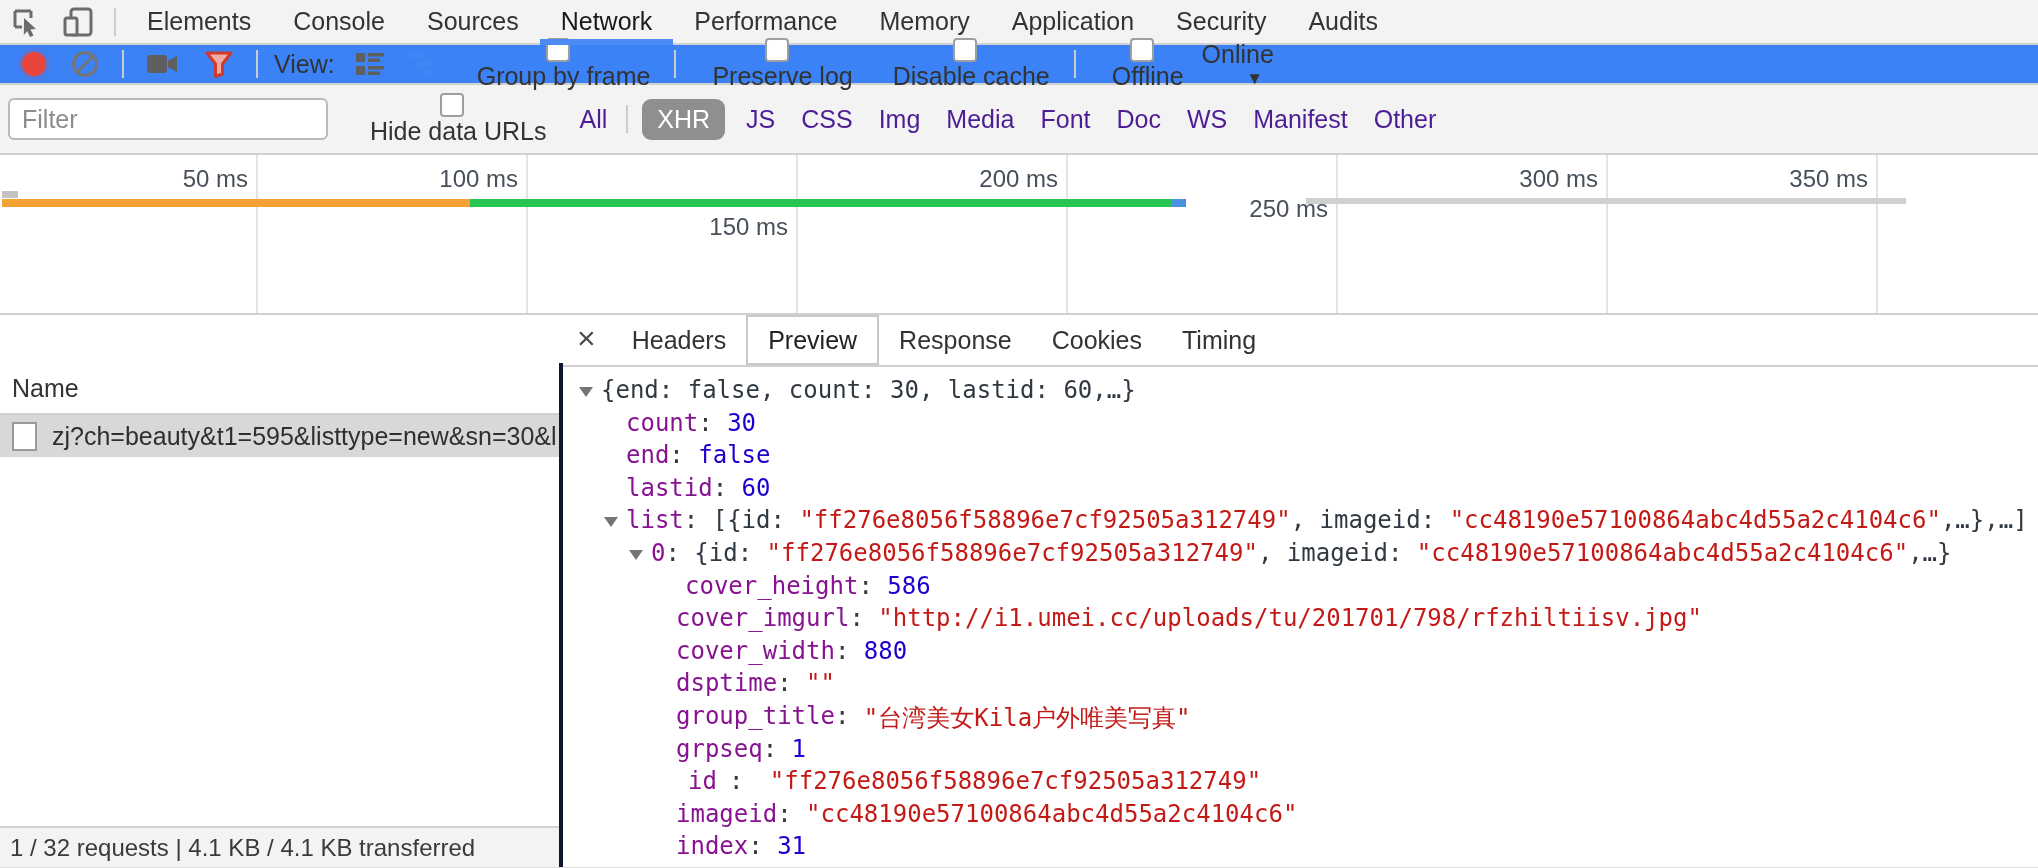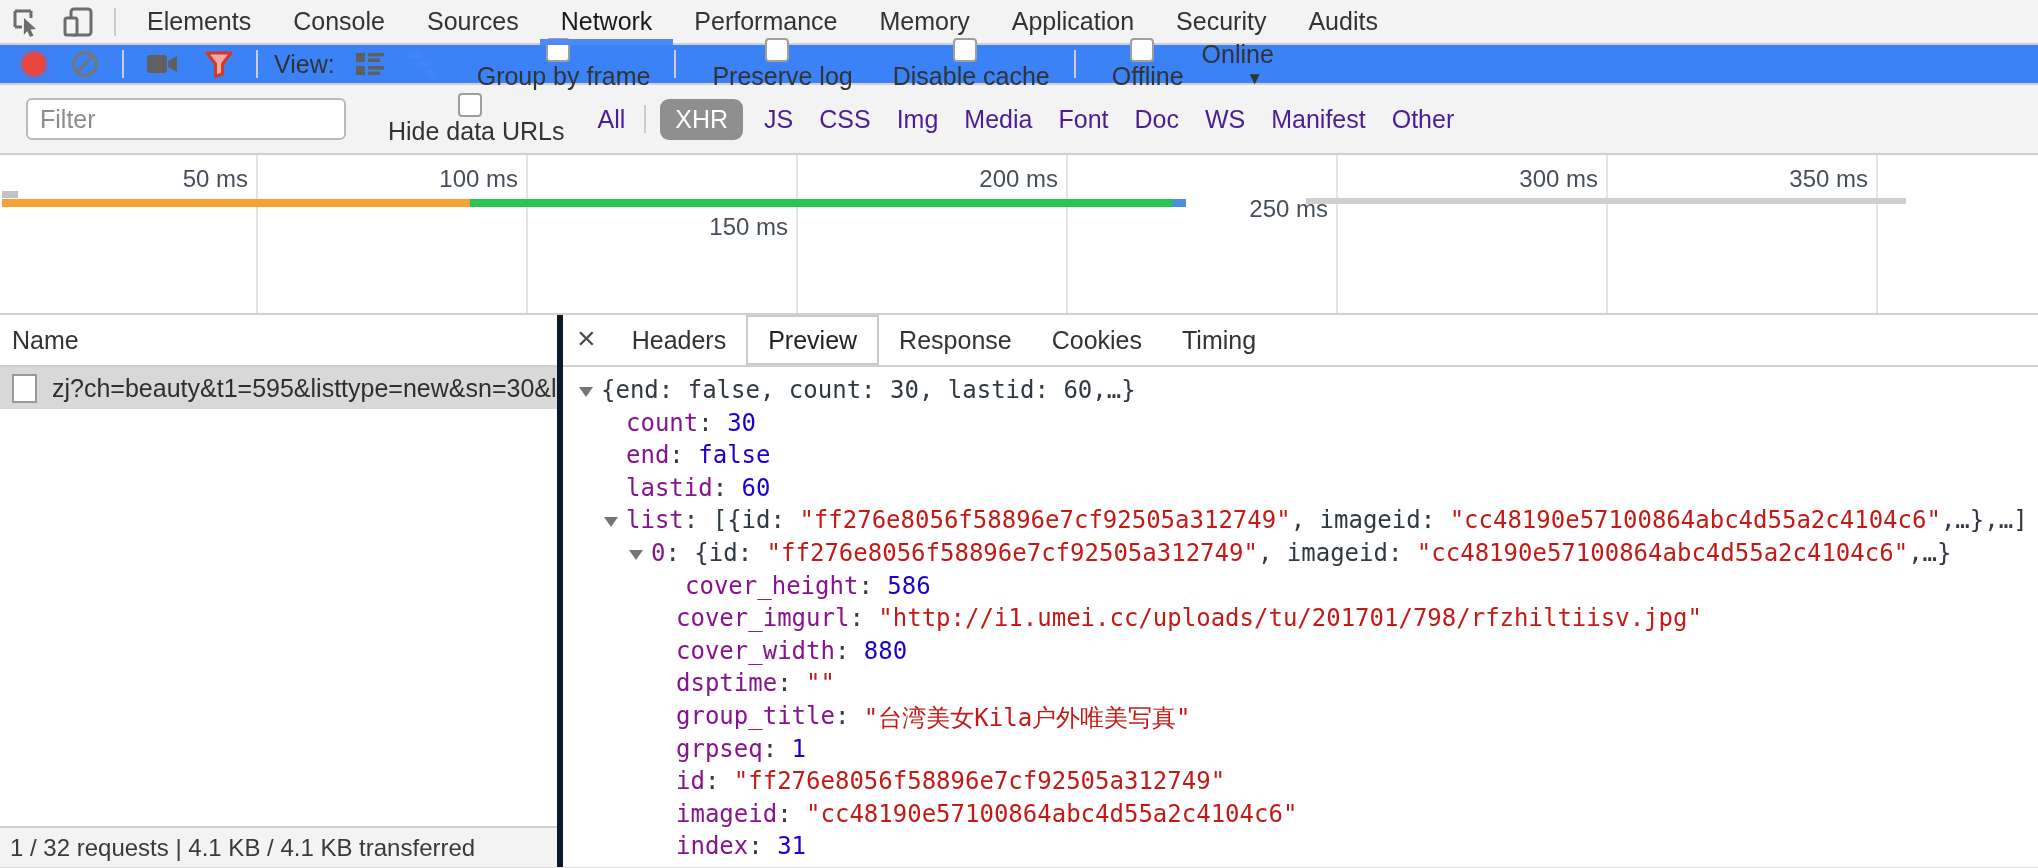--- a/index.html
+++ b/index.html
@@ -27,38 +27,38 @@
   .rec-dot { width:24px; height:24px; border-radius:50%; background:#E8453C; box-shadow:0 0 6px rgba(232,69,60,.6); margin:0 12px; }
   .tool-icon { display:flex; align-items:center; justify-content:center; margin:0 12px; }
   .cb { width:24px; height:24px; border:2px solid #9e9e9e; border-radius:4px; background:#fff; flex:0 0 auto; }
   .cb-label { margin-left:12px; color:#333; white-space:nowrap; }
   .cb-group { display:flex; align-items:center; margin:0 14px;flex-direction:column; }
   .dd-arrow { font-size:17px; color:#333; margin-left:34px; }
   .view-label { margin:0 8px 0 6px; }
   
   .filterbar {
     height:70px; background:#f3f3f3; border-bottom:2px solid #d0d0d0;
-    display:flex; align-items:center; padding-left:26px; font-size:25px;
+    display:flex; align-items:center; padding-left:8px; font-size:25px;
   }
   .filter-input {
     width:320px; height:42px; border:2px solid #b9b9b9; border-radius:6px;
     font-family:"Liberation Sans", sans-serif; font-size:25px; padding:0 12px; color:#333; background:#fff; outline:none;
   }
   .filter-input::placeholder { color:#8c8c8c; }
   .ftypes { display:flex; align-items:center; }
   .ftype { margin:0 13px; color:#4c1d95; white-space:nowrap; cursor:default; }
   .ftype.selected { background:#8f8f8f; color:#fff; padding:6px 15px; border-radius:9px; margin:0 8px; }
   
   .overview { position:relative; height:160px; background:#fff; border-bottom:2px solid #d0d0d0; overflow:hidden; }
   .gridline { position:absolute; top:0; bottom:0; width:2px; background:#e4e4e4; }
   .tick-label { position:absolute; top:10px; width:160px; text-align:right; font-size:24px; color:#47505a; }
   .ov-bar { position:absolute; }
   
   .main { display:flex; height:553px; }
-  .left { width:563px; flex:0 0 563px; border-right:6px solid #0f172a; display:flex; flex-direction:column; background:#fff; }
+  .left { width:563px; flex:0 0 563px; border-right:4px solid #0f172a; display:flex; flex-direction:column; background:#fff;margin-top:48px; }
   .name-header { height:52px; line-height:50px; padding-left:12px; font-size:25px; color:#333; border-bottom:2px solid #d0d0d0; background:#fff; }
   .req-row { height:42px; background:#d8d8d8; display:flex; align-items:center; padding-left:12px; }
   .req-icon { width:25px; height:29px; background:#fff; border:2px solid #9a9a9a; margin-right:15px; flex:0 0 auto; }
   .req-name { font-size:25px; color:#2f2f2f; white-space:nowrap; overflow:hidden; }
   .left-fill { flex:1; background:#fff; }
   .status-bar { height:42px; background:#f3f3f3; border-top:2px solid #d0d0d0; display:flex; align-items:center; padding-left:10px; font-size:24px; color:#3a3a3a; white-space:nowrap; }
   
   .right { flex:1; display:flex; flex-direction:column; background:#fff; min-width:0; }
   .detail-tabs { height:52px; border-bottom:2px solid #d0d0d0; display:flex; align-items:stretch; background:#fff; }
   .close-x { align-self:center; font-size:32px; color:#4a4a4a; margin:0 16px 4px 14px; cursor:default; }
@@ -259,20 +259,20 @@
           <div class="trow" style="padding-left: 37px;"><span class="arrow-slot"></span><span class="c-key">end</span><span class="c-plain">: </span><span class="c-num">false</span></div>
           <div class="trow" style="padding-left: 37px;"><span class="arrow-slot"></span><span class="c-key">lastid</span><span class="c-plain">: </span><span class="c-num">60</span></div>
           <div class="trow" style="padding-left: 37px;"><span class="arrow-slot"><span class="tri"></span></span><span class="c-key">list</span><span class="c-plain">: [{id: </span><span class="c-str">"ff276e8056f58896e7cf92505a312749"</span><span class="c-plain">, imageid: </span><span class="c-str">"cc48190e57100864abc4d55a2c4104c6"</span><span class="c-plain">,…},…]</span></div>
           <div class="trow" style="padding-left: 62px;"><span class="arrow-slot"><span class="tri"></span></span><span class="c-key">0</span><span class="c-plain">: {id: </span><span class="c-str">"ff276e8056f58896e7cf92505a312749"</span><span class="c-plain">, imageid: </span><span class="c-str">"cc48190e57100864abc4d55a2c4104c6"</span><span class="c-plain">,…}</span></div>
           <div class="trow" style="padding-left: 96px;"><span class="arrow-slot"></span><span class="c-key">cover_height</span><span class="c-plain">: </span><span class="c-num">586</span></div>
           <div class="trow" style="padding-left: 87px;"><span class="arrow-slot"></span><span class="c-key">cover_imgurl</span><span class="c-plain">: </span><span class="c-str">"http://i1.umei.cc/uploads/tu/201701/798/rfzhiltiisv.jpg"</span></div>
           <div class="trow" style="padding-left: 87px;"><span class="arrow-slot"></span><span class="c-key">cover_width</span><span class="c-plain">: </span><span class="c-num">880</span></div>
           <div class="trow" style="padding-left: 87px;"><span class="arrow-slot"></span><span class="c-key">dsptime</span><span class="c-plain">: </span><span class="c-str">""</span></div>
           <div class="trow" style="padding-left: 87px;"><span class="arrow-slot"></span><span class="c-key">group_title</span><span class="c-plain">: </span><span class="c-str">"台湾美女Kila户外唯美写真"</span></div>
           <div class="trow" style="padding-left: 87px;"><span class="arrow-slot"></span><span class="c-key">grpseq</span><span class="c-plain">: </span><span class="c-num">1</span></div>
-          <div class="trow" style="padding-left: 87px;"><span class="arrow-slot"></span><span class="c-key">id</span><span class="c-plain">: </span><span class="c-str">"ff276e8056f58896e7cf92505a312749"</span></div>
+          <div class="trow" style="padding-left: 87px; gap: 12px;"><span class="arrow-slot"></span><span class="c-key">id</span><span class="c-plain">: </span><span class="c-str">"ff276e8056f58896e7cf92505a312749"</span></div>
           <div class="trow" style="padding-left: 87px;"><span class="arrow-slot"></span><span class="c-key">imageid</span><span class="c-plain">: </span><span class="c-str">"cc48190e57100864abc4d55a2c4104c6"</span></div>
           <div class="trow" style="padding-left: 87px;"><span class="arrow-slot"></span><span class="c-key">index</span><span class="c-plain">: </span><span class="c-num">31</span></div>
         </div>
     </div>
   </div>
 
 </div>
 
 </body></html>

